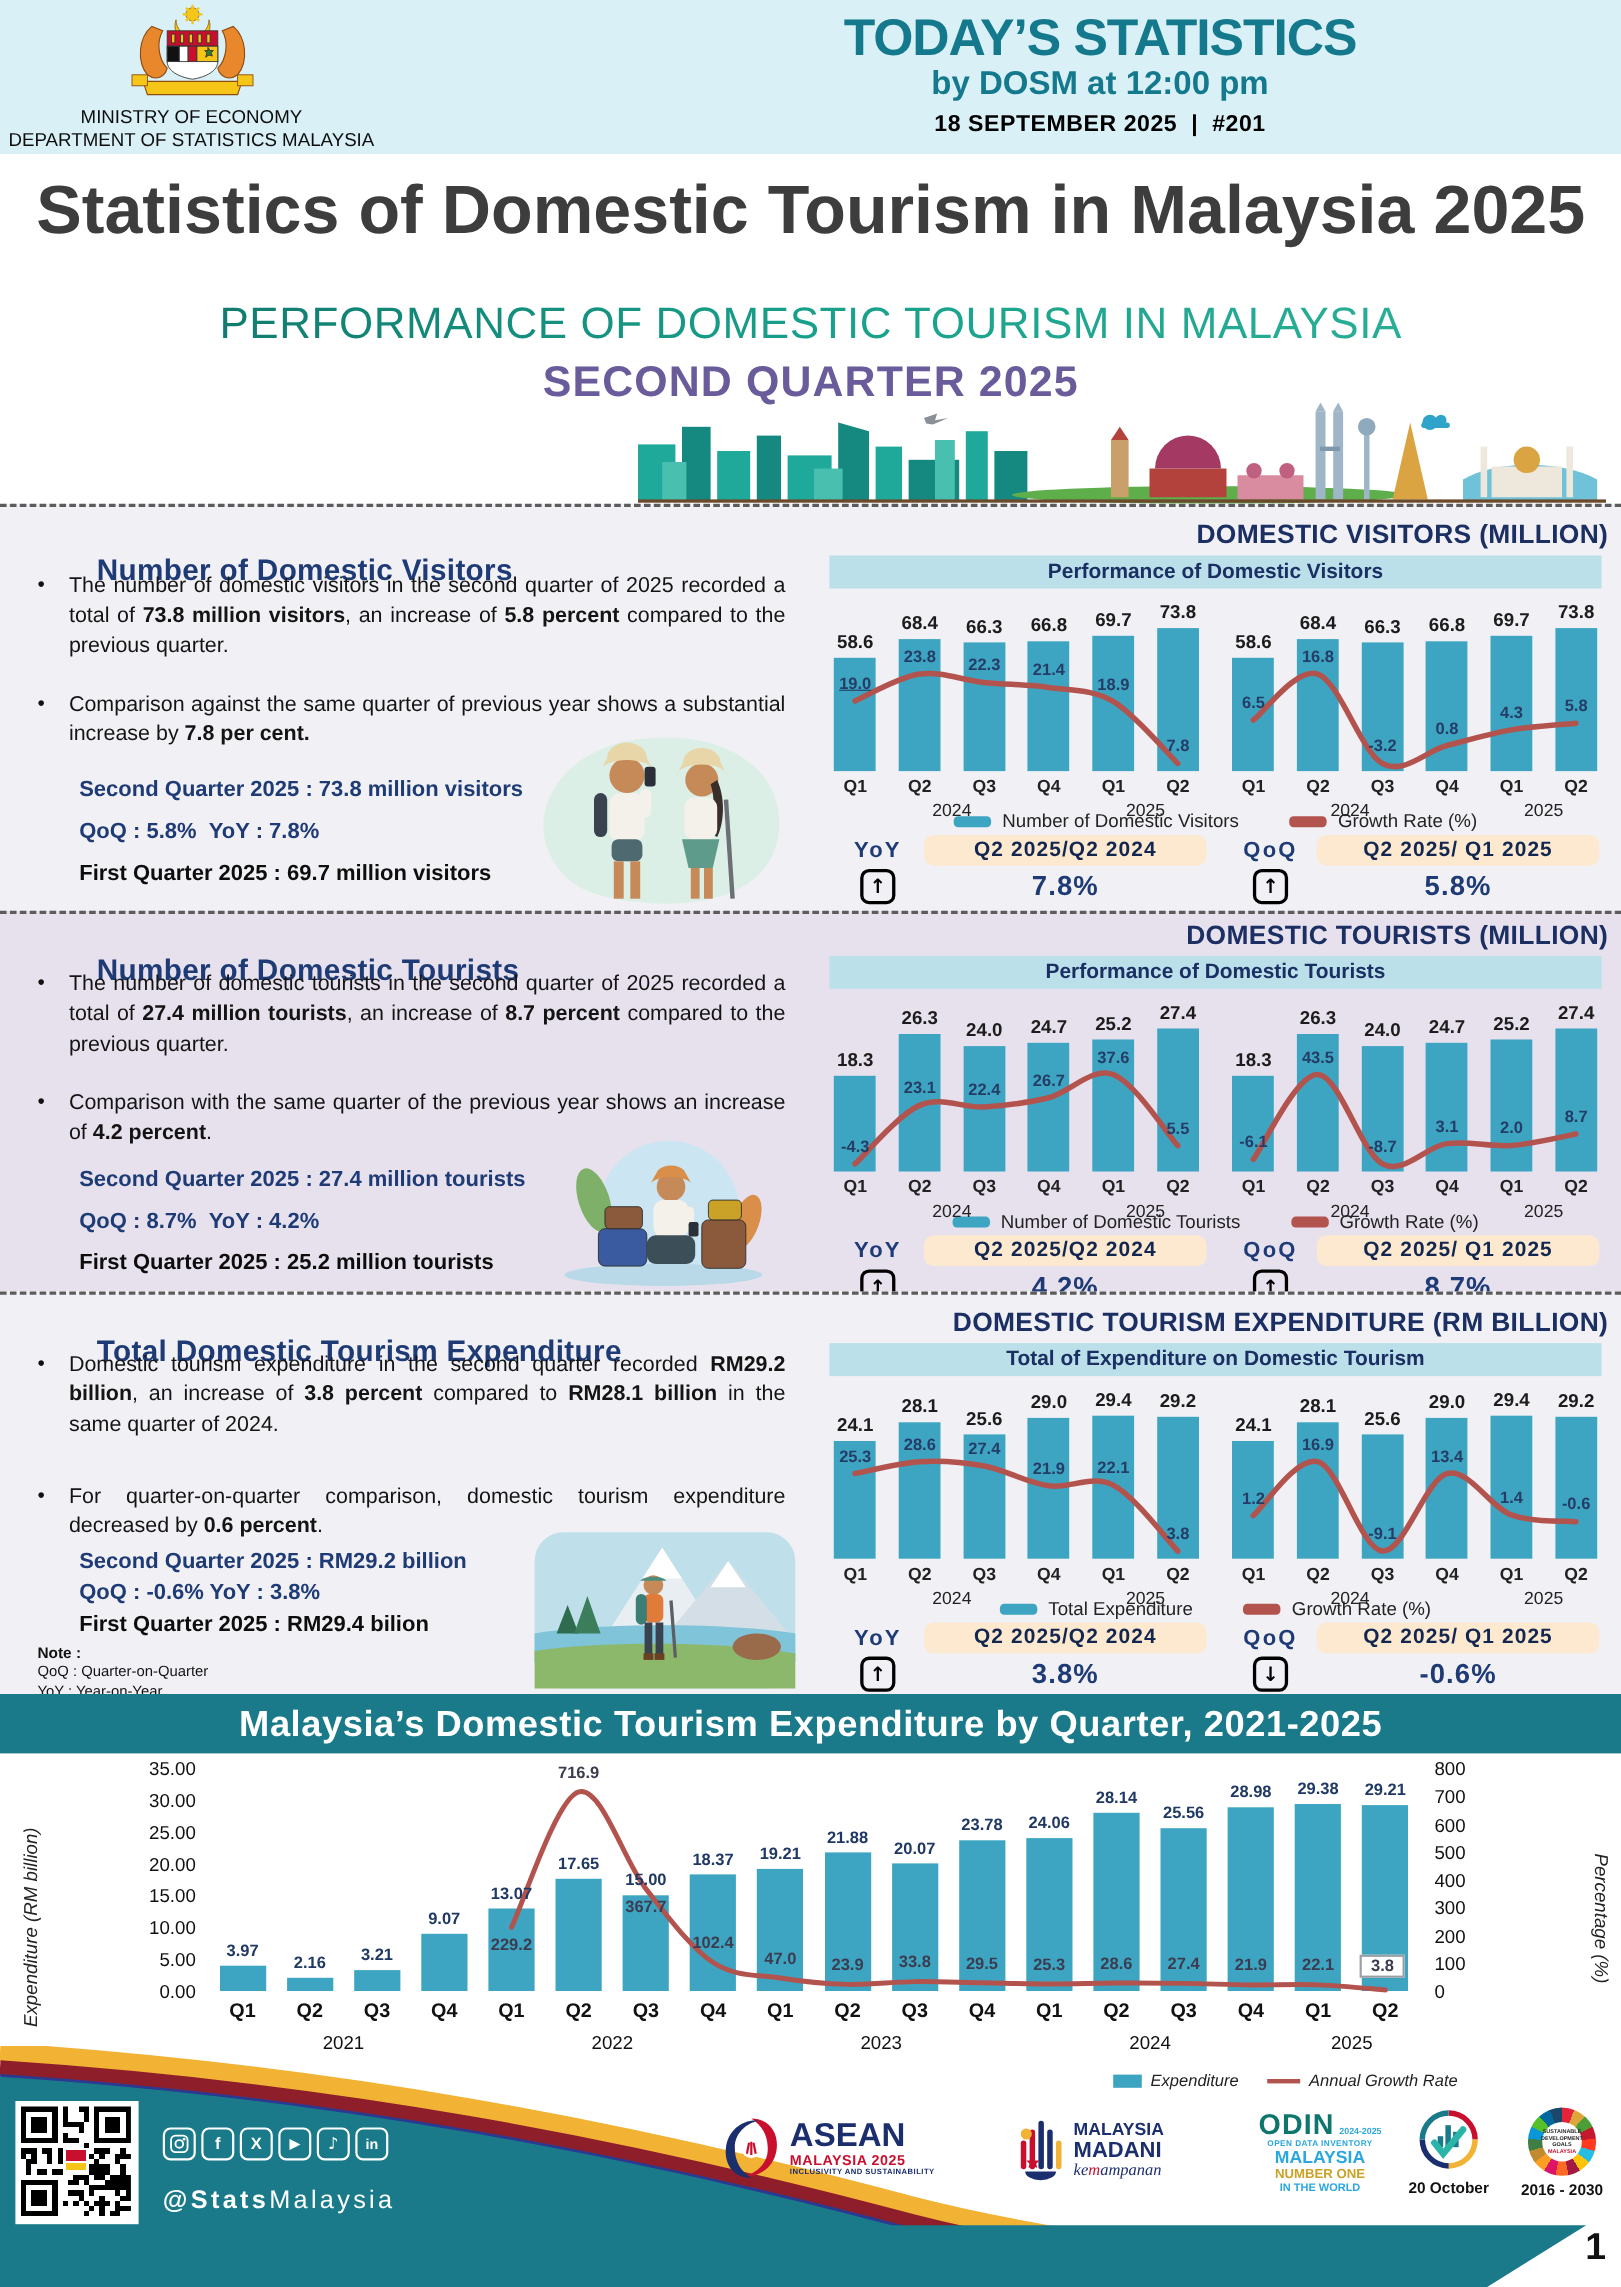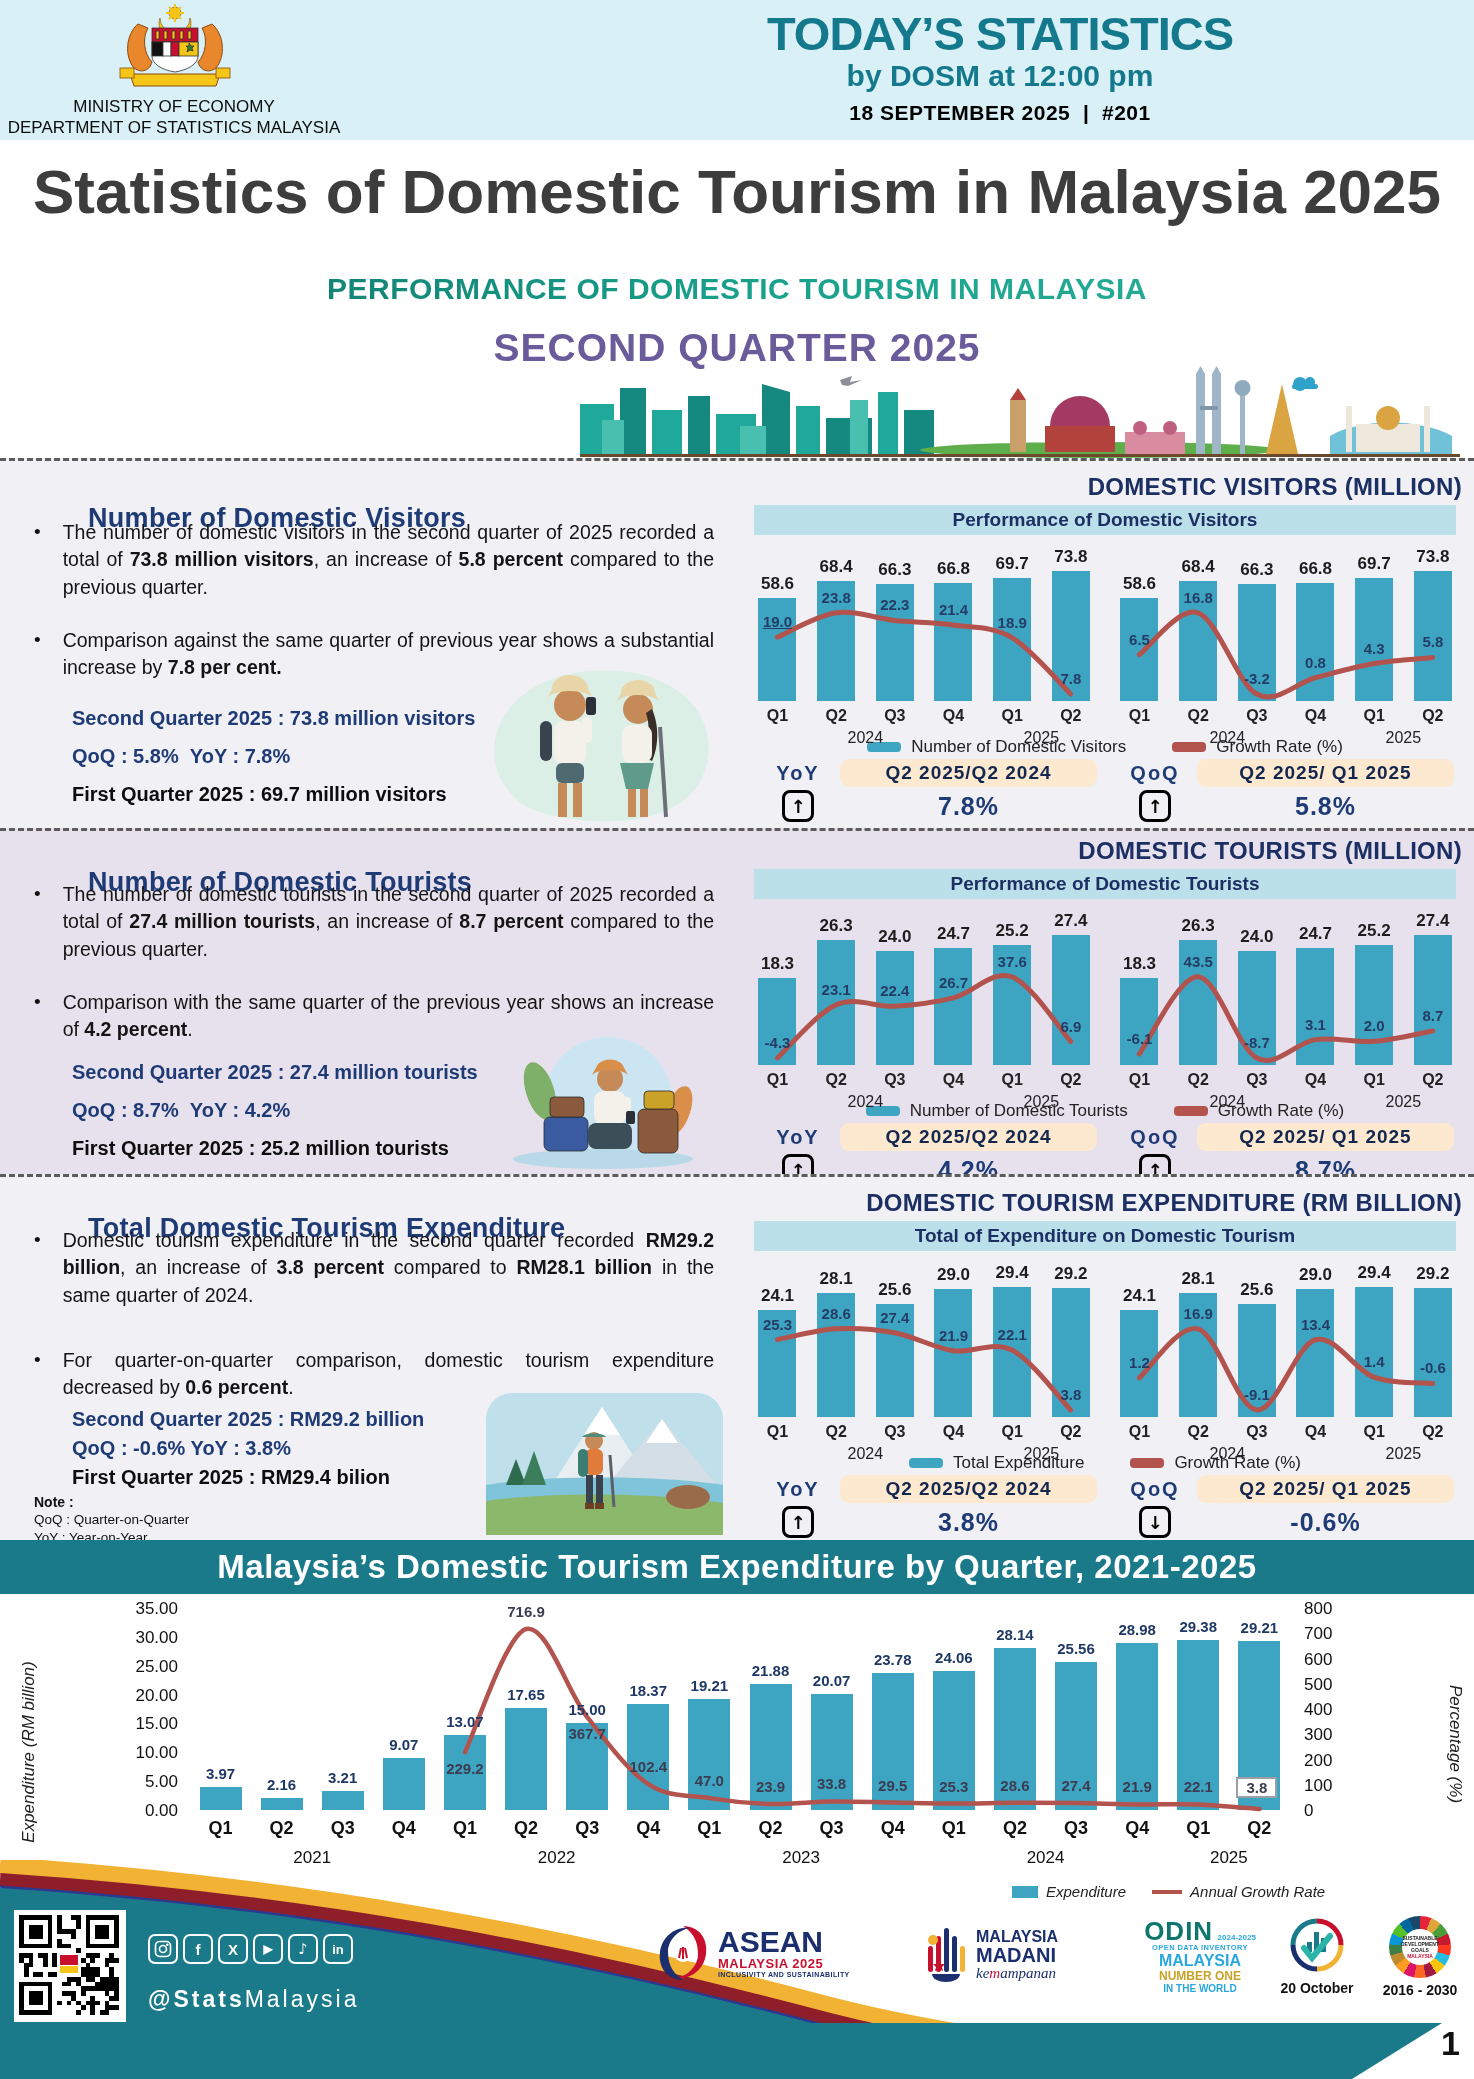--- a/index.html
+++ b/index.html
@@ -13,21 +13,21 @@
   .ministry{position:absolute;left:6px;top:96px;width:336px;text-align:center;
             font-size:17px;line-height:1.25;color:#0d0d0d;}
   .hdr-right{position:absolute;left:560px;top:10px;width:880px;text-align:center;}
   .hdr-title{font-size:47px;font-weight:800;color:#14798C;letter-spacing:-1px;line-height:1;}
   .hdr-sub{font-size:30px;font-weight:800;color:#14798C;margin-top:2px;}
   .hdr-date{font-size:21px;font-weight:700;color:#000;margin-top:8px;letter-spacing:.5px;}
 
   
   .main-title{position:absolute;left:0;top:156px;width:1474px;text-align:center;
               font-size:62px;font-weight:800;color:#3D3D3D;}
-  .perf1{position:absolute;left:0;top:272px;width:1474px;text-align:center;font-size:30px;font-weight:700;
+  .perf1{position:absolute;left:0;top:272px;width:1474px;text-align:center;font-size:40px;font-weight:400;
          background:linear-gradient(90deg,#0E6F66,#18A08B,#2FB39A);-webkit-background-clip:text;
          background-clip:text;color:transparent;letter-spacing:.5px;}
   .perf2{position:absolute;left:0;top:326px;width:1474px;text-align:center;font-size:39px;
          font-weight:900;color:#6A5B9B;letter-spacing:1px;}
   .skyline{position:absolute;left:540px;top:366px;width:934px;height:92px;}
 
   
   .sec{position:absolute;left:0;width:1474px;border-top:3px dashed #5c5c5c;box-sizing:border-box;}
   .s1{top:458px;height:370px;background:#F1F0F5;}
   .s2{top:828px;height:346px;background:#E7E1EE;}
@@ -435,21 +435,21 @@
           <div class="mbar-label" style="left: 293.333px; top: 6px;">27.4</div>
           <div class="mx" style="left: 293.333px; top: 166px;">Q2</div>
           <svg width="352" height="196" class="mline">
             <path d="M29.333333333333332,153C39.111111111111114,144.1500397772474 68.44444444444444,108.52410501193317 88,99.90023866348449C107.55555555555556,91.2763723150358 127.1111111111111,102.41957040572791 146.66666666666666,101.25680190930787C166.2222222222222,100.09403341288782 185.77777777777777,97.83309466984883 205.33333333333331,92.92362768496419C224.88888888888886,88.01416070007954 244.44444444444446,64.53269689737469 264,71.8C283.55555555555554,79.0673031026253 312.88888888888886,125.73953858393 322.66666666666663,136.527446300716" fill="none" stroke="#B3534E" stroke-width="5" stroke-linecap="round"></path>
           </svg>
           <div class="mgrowth-label" style="left: 0px; top: 129px;">-4.3</div>
           <div class="mgrowth-label" style="left: 58.6667px; top: 75.9002px;">23.1</div>
           <div class="mgrowth-label" style="left: 117.333px; top: 77.2568px;">22.4</div>
           <div class="mgrowth-label" style="left: 176px; top: 68.9236px;">26.7</div>
           <div class="mgrowth-label" style="left: 234.667px; top: 47.8px;">37.6</div>
-          <div class="mgrowth-label" style="left: 293.333px; top: 112.527px;">6.9</div>
+          <div class="mgrowth-label" style="left: 293.333px; top: 112.527px;">5.5</div>
           <div class="myear" style="left: 117.333px; top: 188px;">2024</div>
           <div class="myear" style="left: 293.333px; top: 188px;">2025</div>
         </div>
       <div class="mini-chart mini-b">
           <div class="mbar" style="left: 10.3333px; top: 73.1752px; width: 38px; height: 86.8248px;"></div>
           <div class="mbar-label" style="left: 0px; top: 49.1752px;">18.3</div>
           <div class="mx" style="left: 0px; top: 166px;">Q1</div>
           <div class="mbar" style="left: 69px; top: 35.219px; width: 38px; height: 124.781px;"></div>
           <div class="mbar-label" style="left: 58.6667px; top: 11.219px;">26.3</div>
           <div class="mx" style="left: 58.6667px; top: 166px;">Q2</div>

